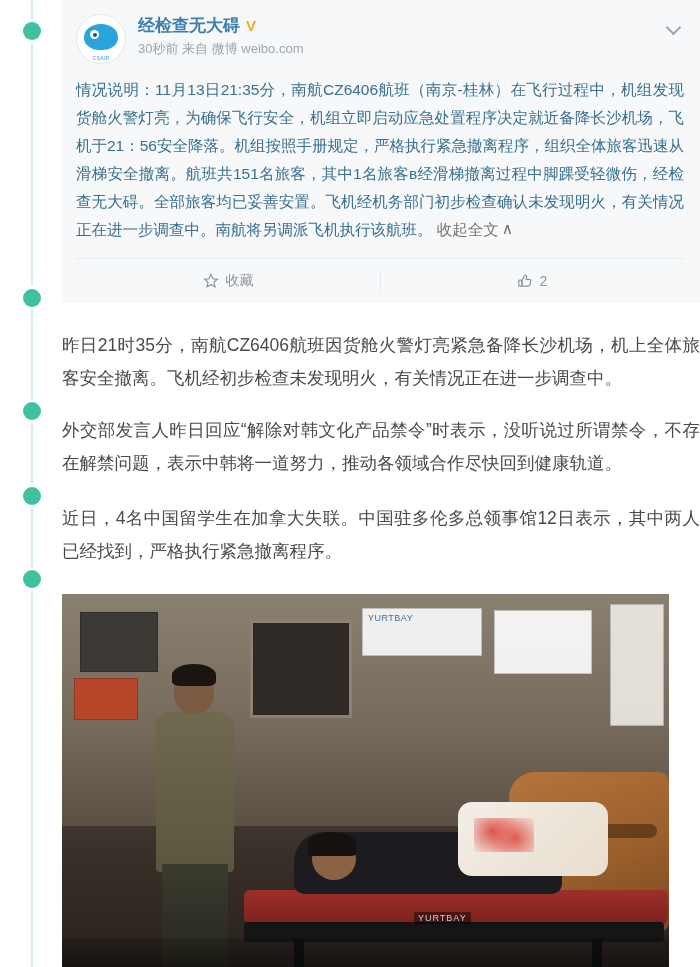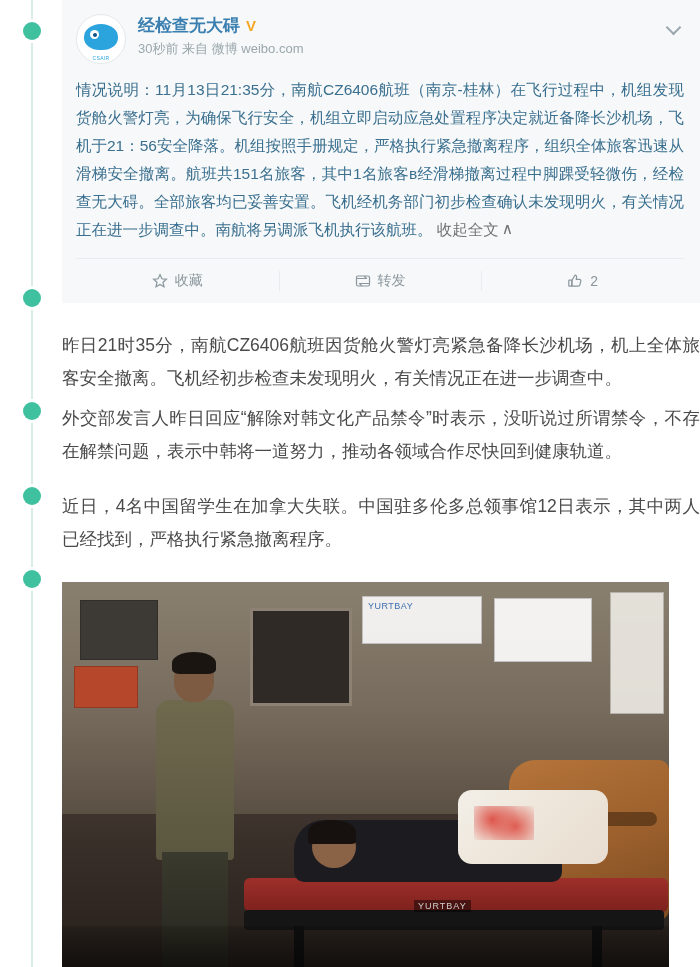--- a/index.html
+++ b/index.html
@@ -213,21 +213,21 @@
   .icn svg { display: block; }
 
   
   .news-item {
     font-size: 17.5px;
     line-height: 33px;
     color: #4a4a4a;
     text-align: justify;
   }
   .item-1 { margin-top: 26px; }
-  .item-2 { margin-top: 7px; }
+  .item-2 { margin-top: 19px; }
   .item-3 { margin-top: 22px; }
 
   
   .photo-wrap {
     margin-top: 26px;
     width: 607px;
     height: 400px;
     position: relative;
     overflow: hidden;
     background: #2b2320;
@@ -425,29 +425,20 @@
         <span class="icn">
           <svg viewBox="0 0 16 16" width="16" height="16">
               <polygon points="8,1.6 9.9,5.8 14.4,6.3 11,9.3 12,13.8 8,11.5 4,13.8 5,9.3 1.6,6.3 6.1,5.8" fill="none" stroke="#8a969c" stroke-width="1.2"></polygon>
             </svg>
         </span>
         <span>收藏</span>
       </div>
       <div class="action">
         <span class="icn">
           <svg viewBox="0 0 16 16" width="16" height="16">
-              <path d="M2.5 5.5h9l-2-2M13.5 10.5h-9l2 2" fill="none" stroke="#8a969c" stroke-width="1.2" stroke-linecap="round" stroke-linejoin="round"></path>
-              <rect x="1.5" y="3" width="13" height="10" rx="1.5" fill="none" stroke="#8a969c" stroke-width="1.2"></rect>
-            </svg>
-        </span>
-        <span>转发</span>
-      </div>
-      <div class="action">
-        <span class="icn">
-          <svg viewBox="0 0 16 16" width="16" height="16">
               <path d="M5 7.2l3-5c1.2 0 1.8.8 1.6 2l-.4 2.2h3.2c1 0 1.6.8 1.4 1.7l-.9 3.8c-.2.8-.8 1.3-1.6 1.3H5z" fill="none" stroke="#8a969c" stroke-width="1.2" stroke-linejoin="round"></path>
               <rect x="1.8" y="7.2" width="3" height="6" rx="0.6" fill="none" stroke="#8a969c" stroke-width="1.2"></rect>
             </svg>
         </span>
         <span>2</span>
       </div>
     </div>
   </div>
 
   <div class="news-item item-1">昨日21时35分，南航CZ6406航班因货舱火警灯亮紧急备降长沙机场，机上全体旅客安全撤离。飞机经初步检查未发现明火，有关情况正在进一步调查中。</div>

